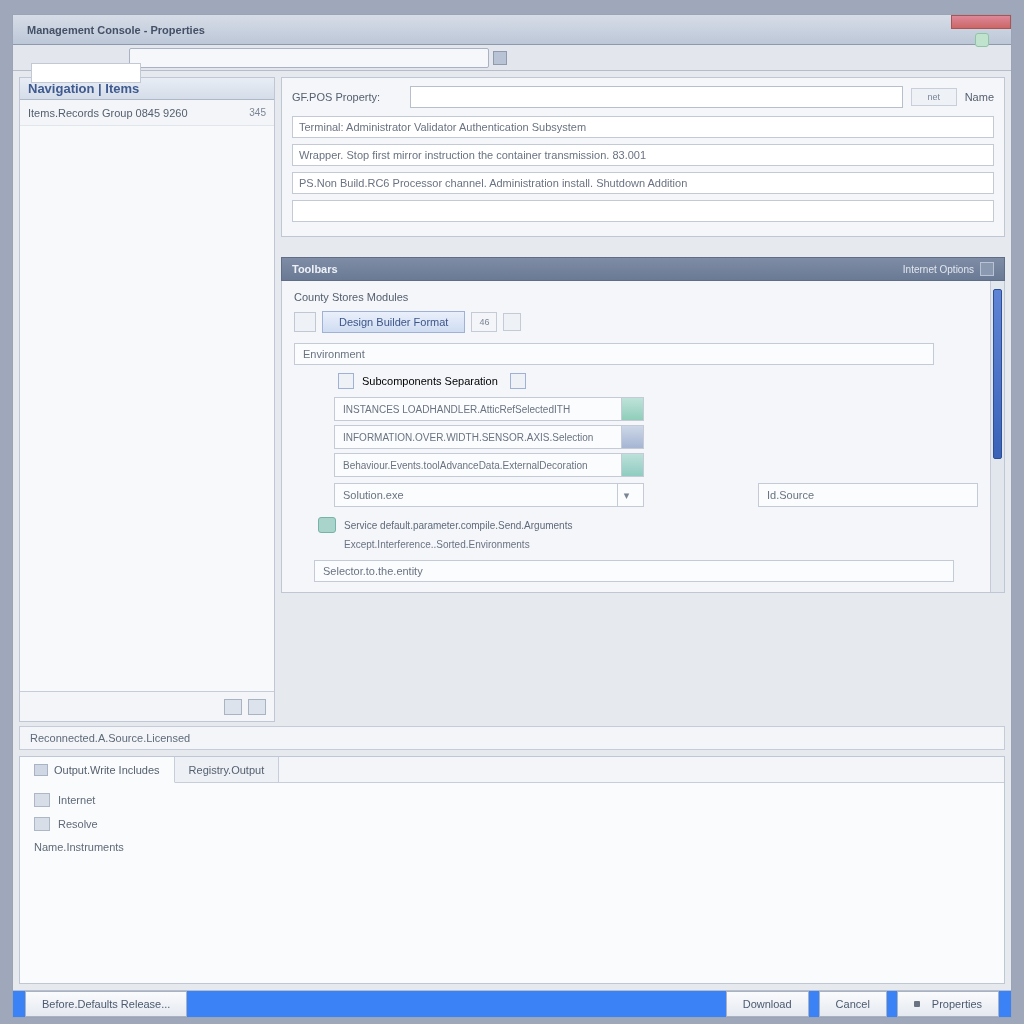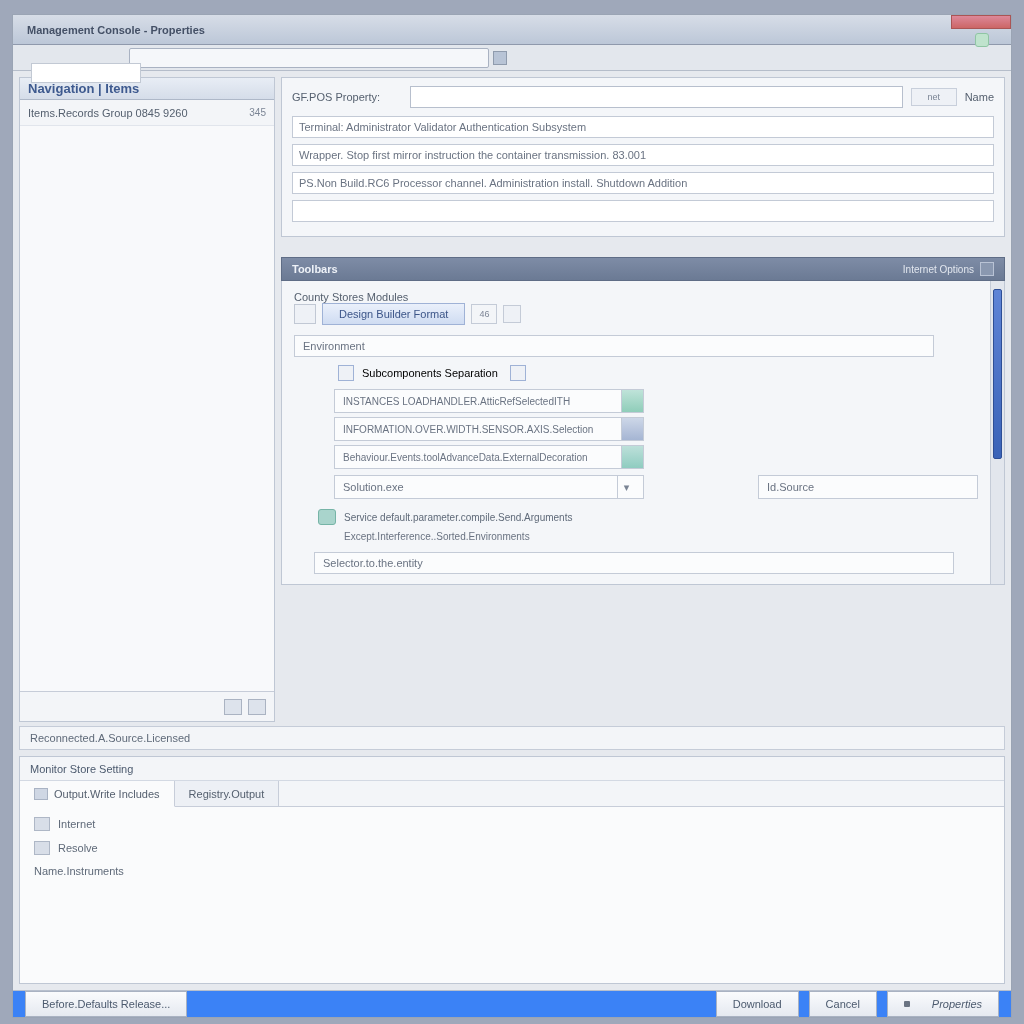--- a/index.html
+++ b/index.html
@@ -92,21 +92,21 @@
   background: #f4f6f9; border: 1px solid #bfc7d4; border-top: none;
   display: flex; position: relative;
 }
 .options-inner { flex: 1; padding: 10px 12px; }
 .options-scroll {
   width: 14px; background: #e2e6ed; border-left: 1px solid #c4cbd7;
   position: relative;
 }
 .options-scroll .thumb { position: absolute; top: 8px; left: 2px; right: 2px; height: 170px; background: linear-gradient(#5f84d6,#3a63b8); border: 1px solid #2d4e96; border-radius: 2px; }
 
-.subhead { color: #55606f; }
+.subhead { color: #55606f; margin-bottom: 8px; }
 
 .tabstrip { display: flex; align-items: center; gap: 0; margin-bottom: 10px; }
 .tabstrip .leadicon { width: 22px; height: 20px; border: 1px solid #c1c8d4; background: #eef1f6; margin-right: 6px; }
 .tabstrip .tab {
   height: 22px; padding: 0 16px; border: 1px solid #9fb2d6;
   background: linear-gradient(#eaf0fb,#cfdcf2); color: #3c5588;
   display: flex; align-items: center; font-size: 10px;
 }
 .tabstrip .count { width: 26px; height: 20px; border: 1px solid #c4cbd7; background: #f3f5f8; margin-left: 6px; font-size: 9px; color: #7d8696; text-align: center; line-height: 18px; }
 .tabstrip .sq { width: 18px; height: 18px; border: 1px solid #c4cbd7; background: #eef1f6; margin-left: 6px; }
@@ -166,21 +166,21 @@
 .footer {
   height: 27px; border-top: 1px solid #b7bfcd; background: #3b82f6;
   display: flex; align-items: center; padding: 0 12px; gap: 10px; text-align: center;
 }
 .footer .leftbtn, .footer .btn {
   height: 26px; padding: 0 16px; border: 1px solid #a9b2c2;
   background: linear-gradient(#fafbfd,#e5e9f0); color: #4c5a6e;
   display: flex; align-items: center; font-size: 11px;
 }
 .footer .spacer { flex: 1; }
-.footer .btn.last { display: flex; gap: 22px; font-style: italic; }
+.footer .btn.last { display: flex; gap: 12px; }
 .footer .btn .dot { width: 6px; height: 6px; background: #6a7382; border-radius: 1px; }
 
 .sidebar-status-icon { position:absolute; top:18px; right:22px; width:14px; height:14px; background:#bfe3cd; border:1px solid #8fc5a4; border-radius:3px; }
 </style>
 </head>
 <body>
 
 <div class="window">
   <div class="sidebar-status-icon"></div>
 
@@ -309,21 +309,20 @@
       </div>
 
     </div>
   </div>
 
   <div class="status-strip">
     <span>Reconnected.A.Source.Licensed</span>
   </div>
 
   <div class="lower">
-    <div class="lower-title">Monitor Store Setting</div>
     <div class="lower-tabs">
       <div class="lower-tab active">
         <div class="ticon"></div>
         <span>Output.Write Includes</span>
       </div>
       <div class="lower-tab">
         <span>Registry.Output</span>
       </div>
     </div>
     <div class="lower-body">

